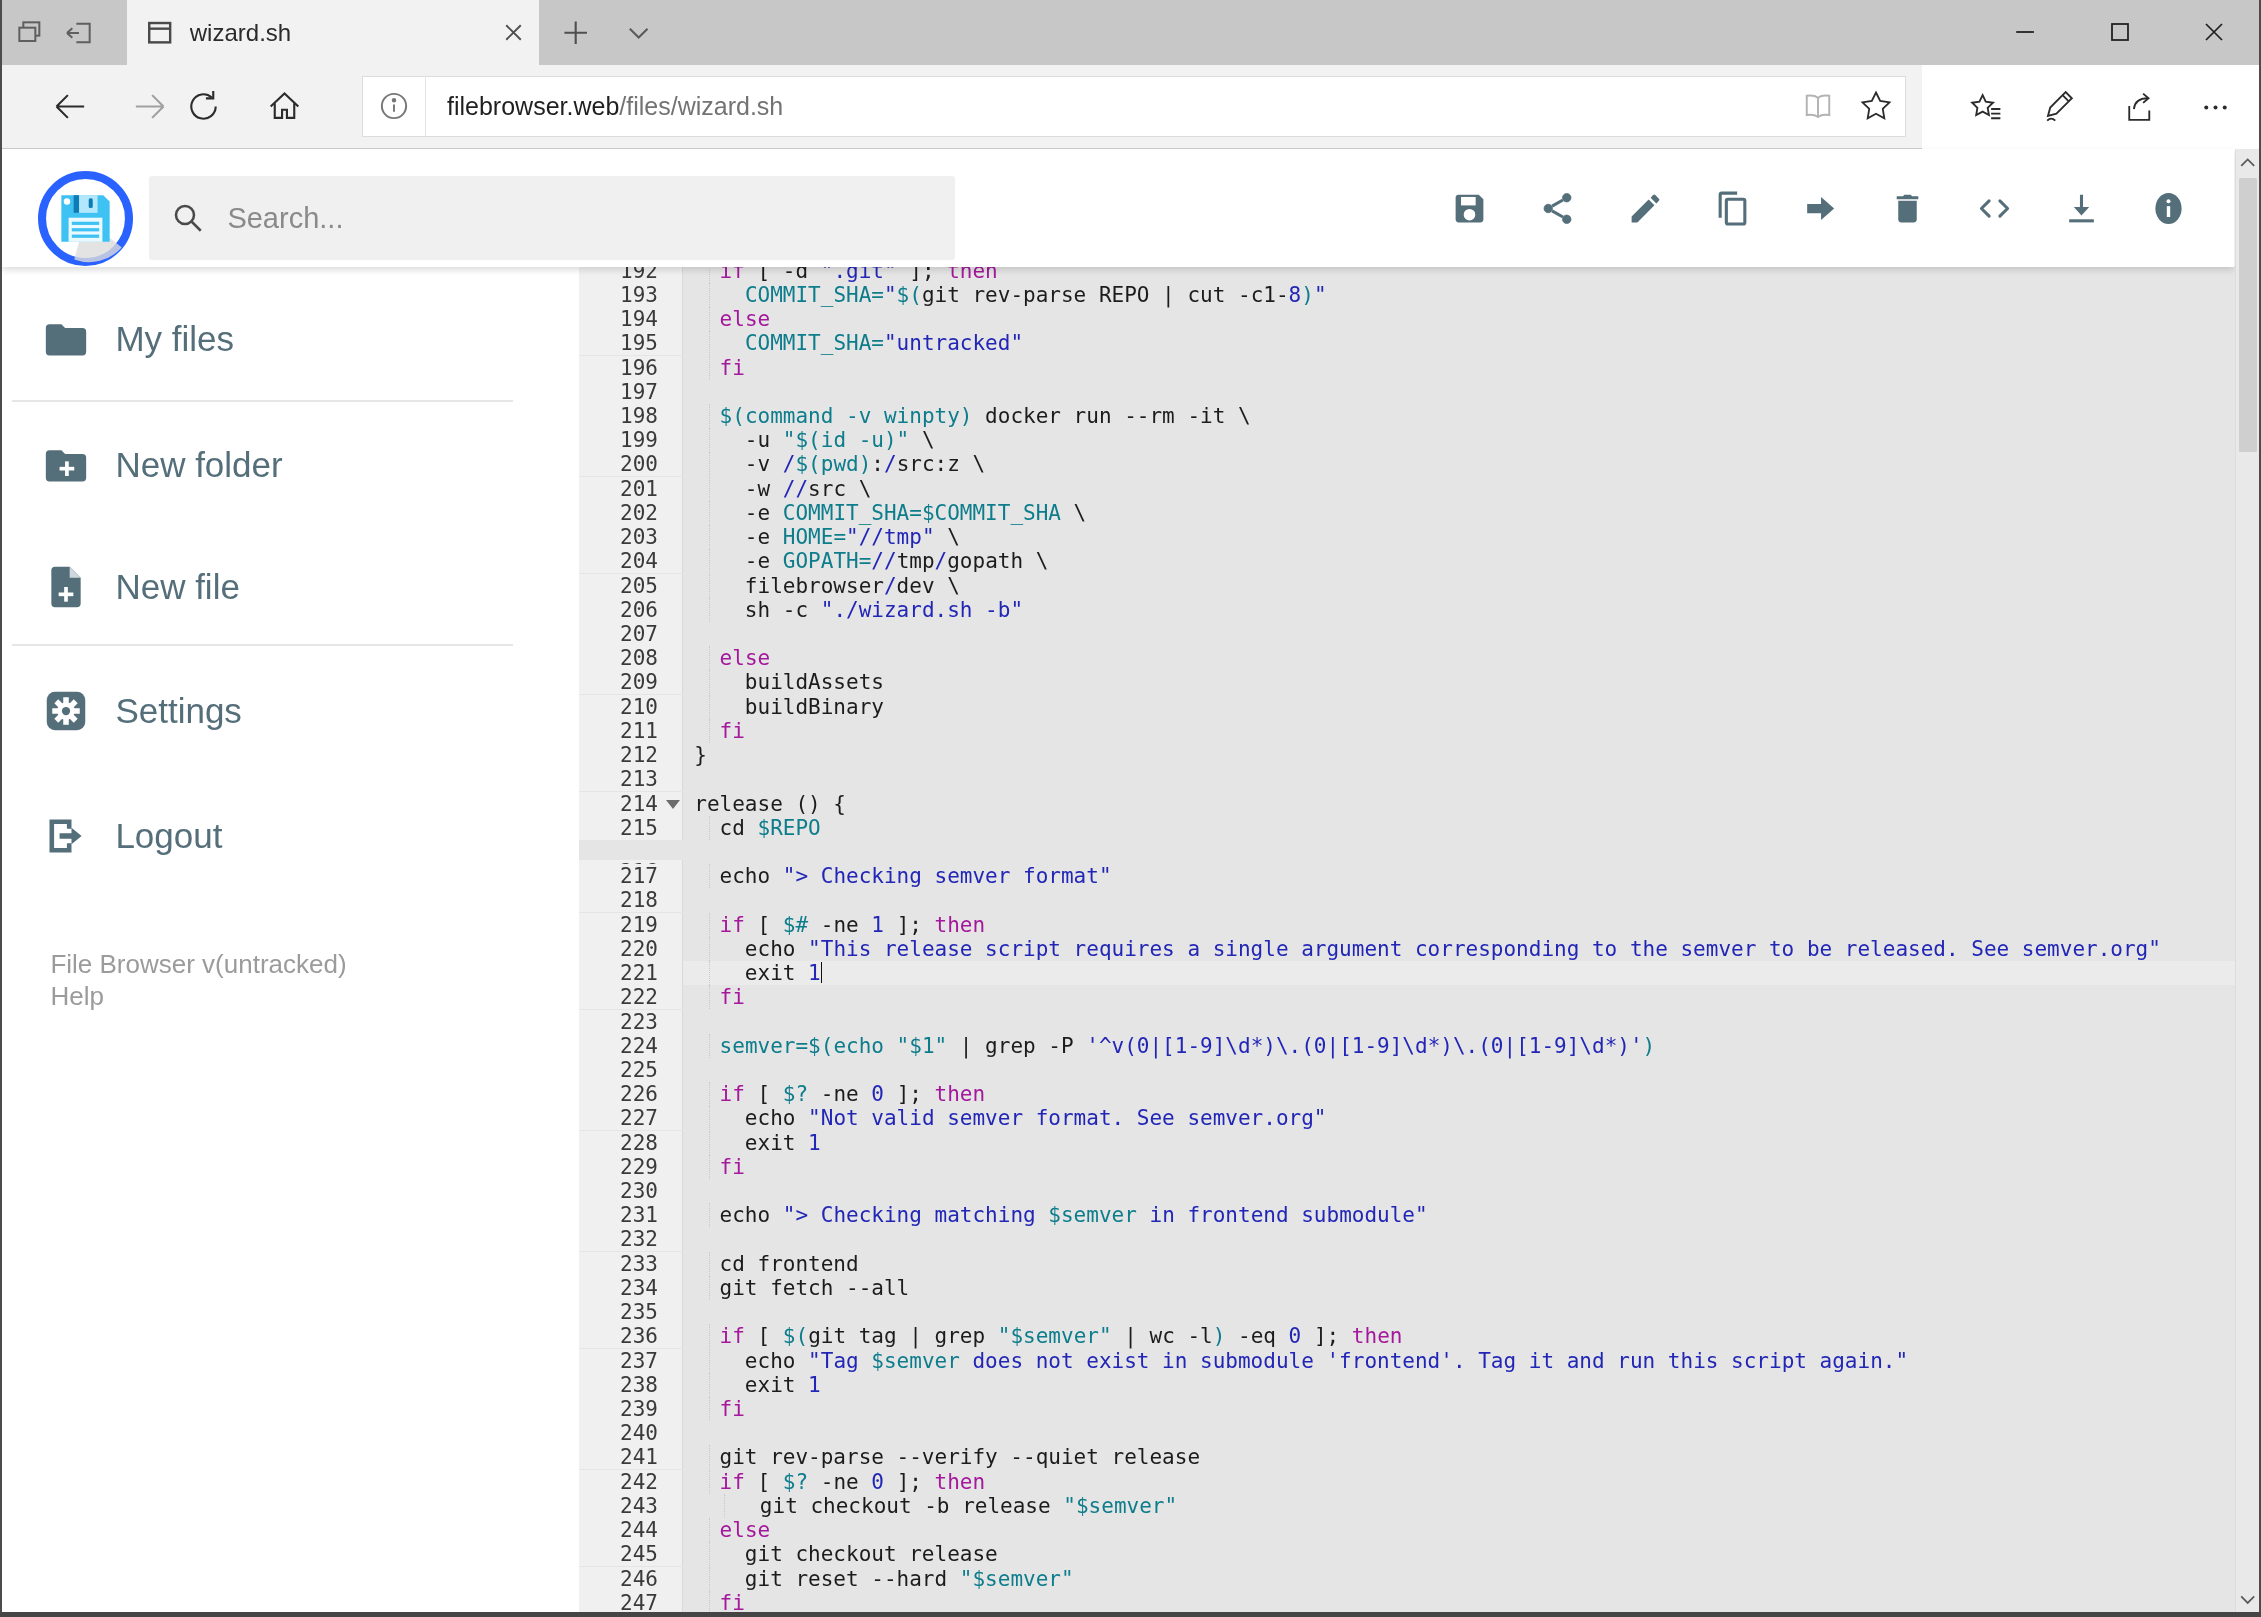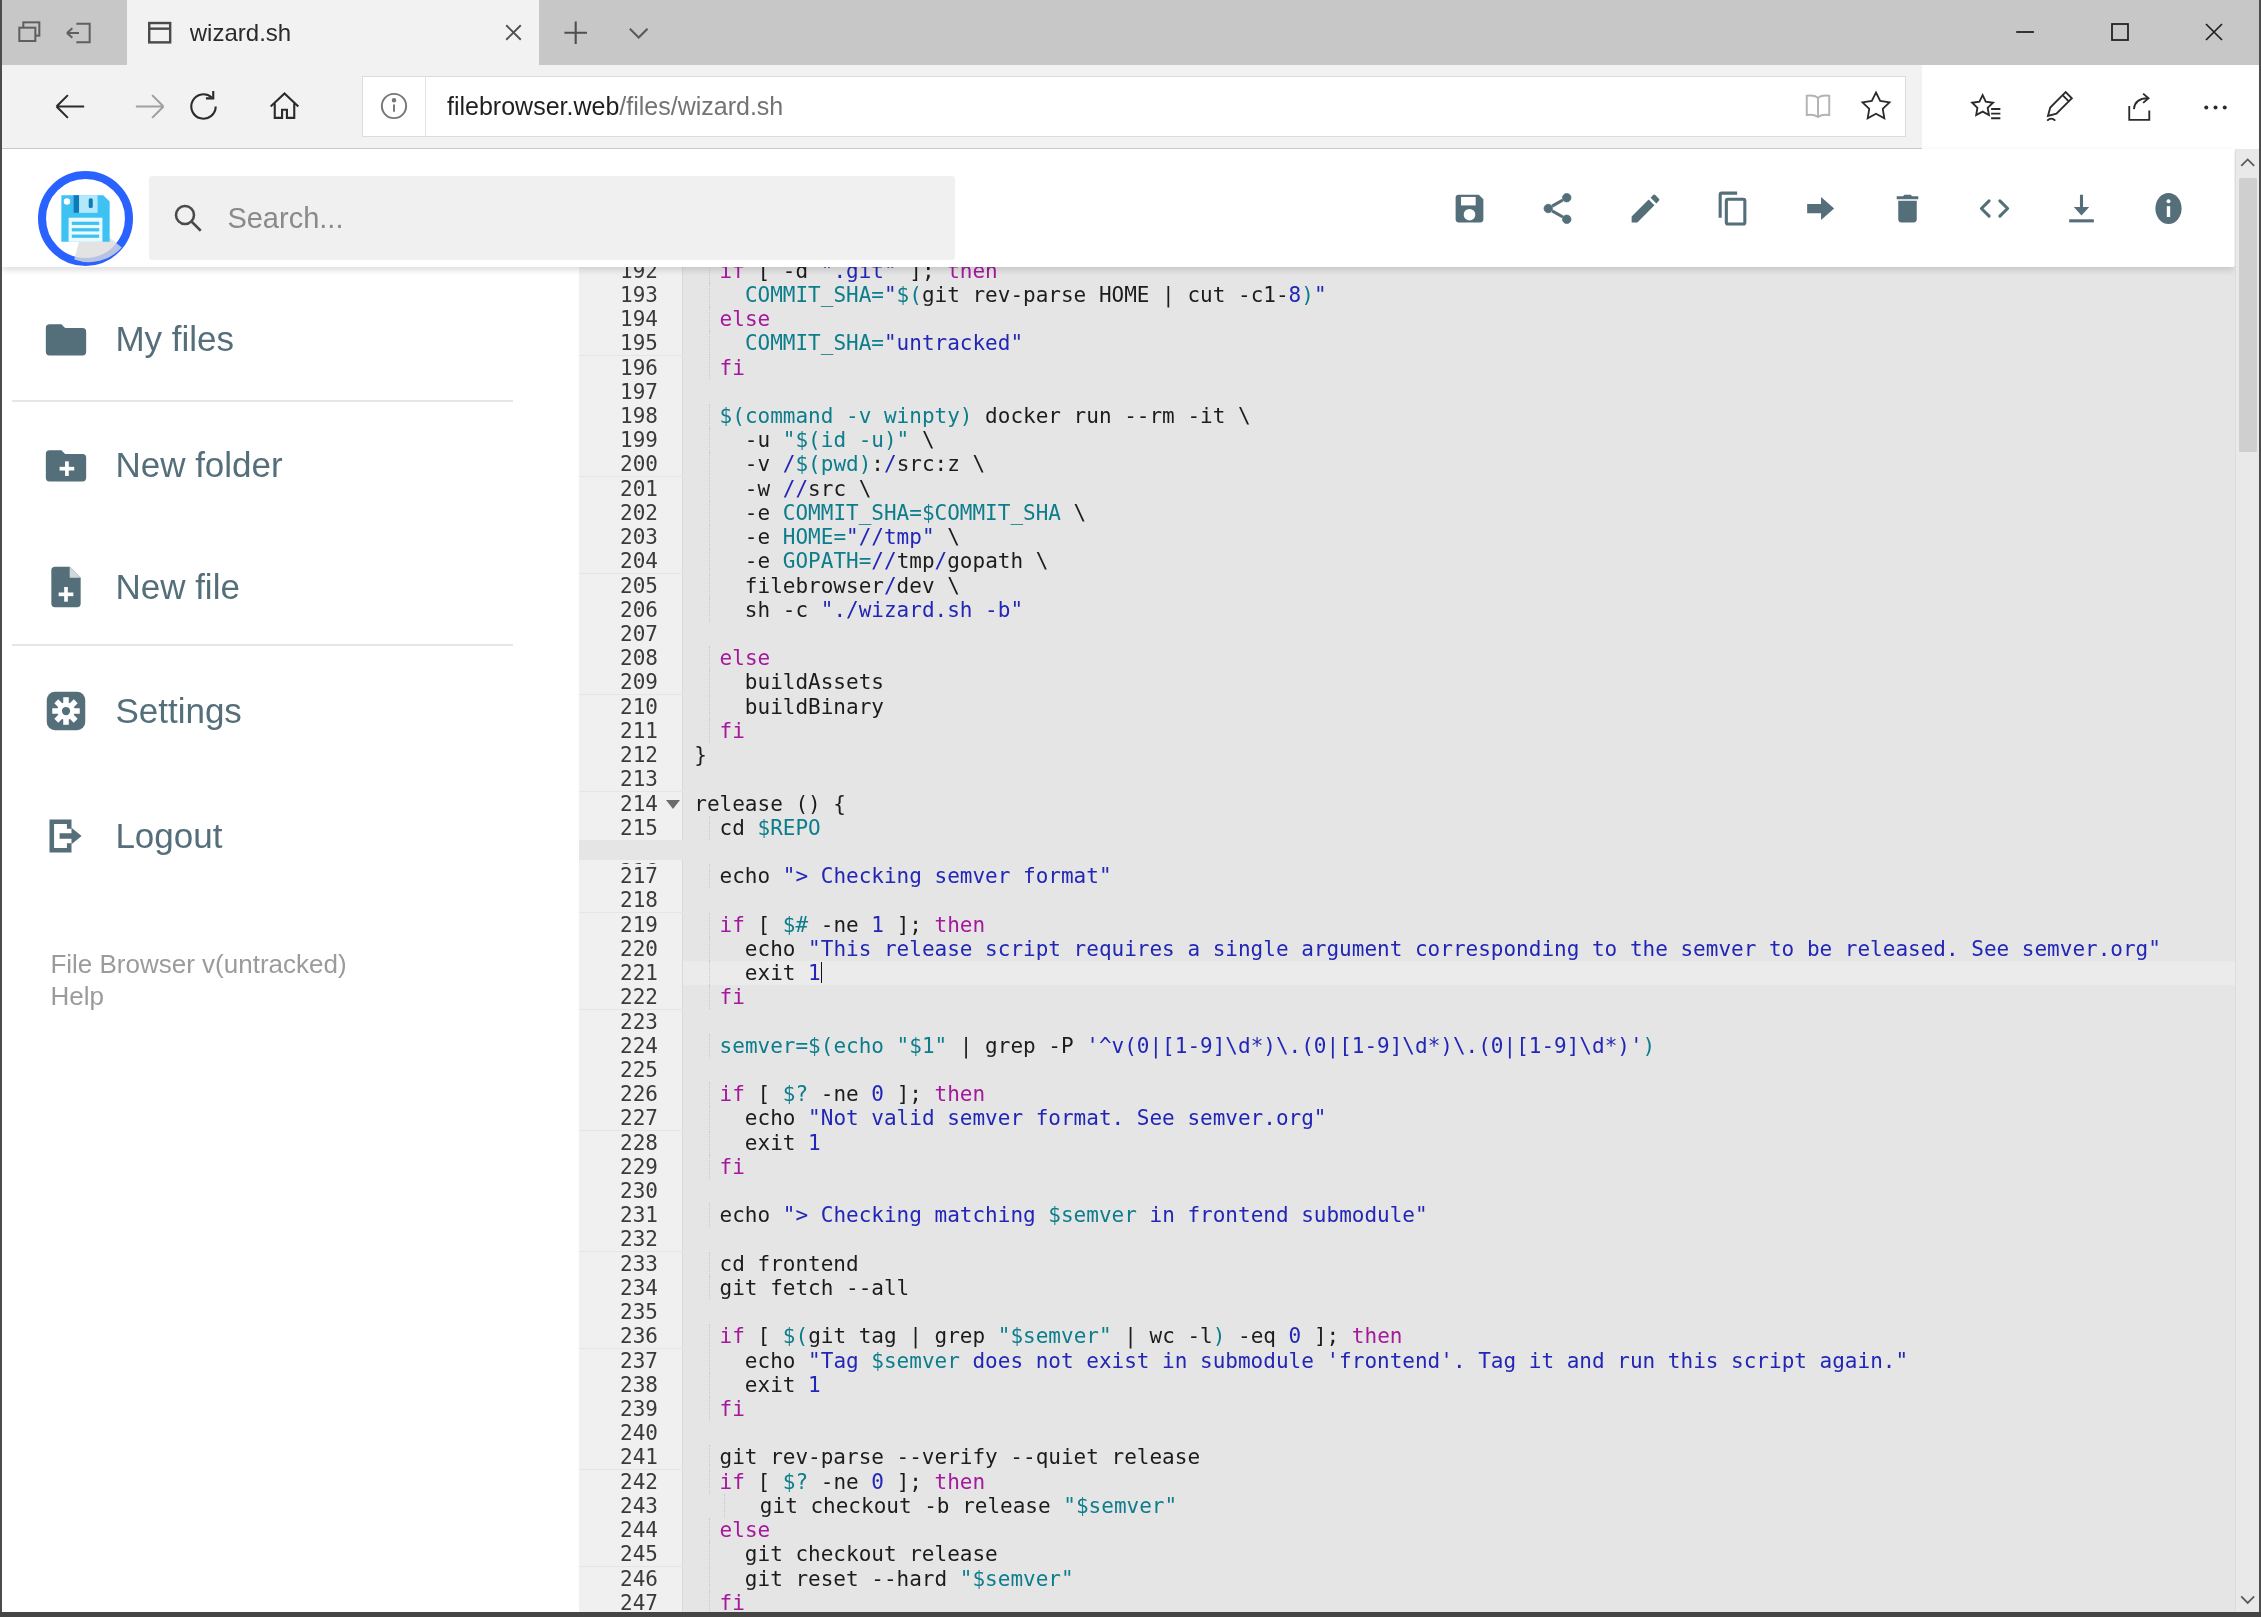--- a/index.html
+++ b/index.html
@@ -348,21 +348,21 @@
   </div>
 </div>
 
 <div class="abs editor" id="code-lines">
     <div class="code-row" style="top: -7.3px;">
       <div class="gut">192</div>
       <div class="codecell"><span class="guide"></span><span class="tk-p">  </span><span class="tk-k">if</span><span class="tk-p"> [ -d </span><span class="tk-s">".git"</span><span class="tk-p"> ]; </span><span class="tk-k">then</span></div>
     </div>
     <div class="code-row" style="top: 17px;">
       <div class="gut">193</div>
-      <div class="codecell"><span class="guide"></span><span class="tk-p">    </span><span class="tk-t">COMMIT_SHA=</span><span class="tk-s">"</span><span class="tk-t">$(</span><span class="tk-p">git rev-parse HOME | cut -c1-</span><span class="tk-s">8</span><span class="tk-t">)</span><span class="tk-s">"</span></div>
+      <div class="codecell"><span class="guide"></span><span class="tk-p">    </span><span class="tk-t">COMMIT_SHA=</span><span class="tk-s">"</span><span class="tk-t">$(</span><span class="tk-p">git rev-parse REPO | cut -c1-</span><span class="tk-s">8</span><span class="tk-t">)</span><span class="tk-s">"</span></div>
     </div>
     <div class="code-row" style="top: 41px;">
       <div class="gut">194</div>
       <div class="codecell"><span class="guide"></span><span class="tk-p">  </span><span class="tk-k">else</span></div>
     </div>
     <div class="code-row" style="top: 65px;">
       <div class="gut">195</div>
       <div class="codecell"><span class="guide"></span><span class="tk-p">    </span><span class="tk-t">COMMIT_SHA=</span><span class="tk-s">"untracked"</span></div>
     </div>
     <div class="code-row" style="top: 90px;">

